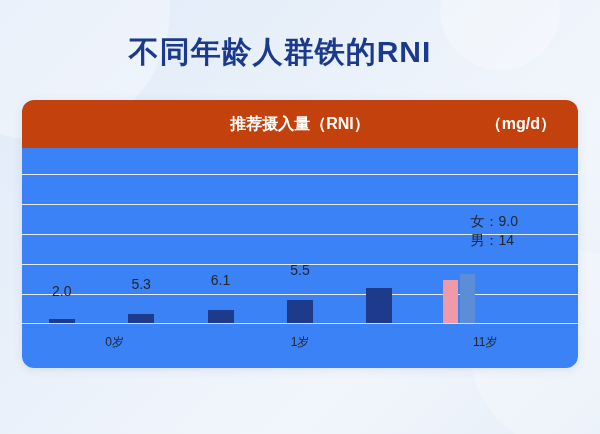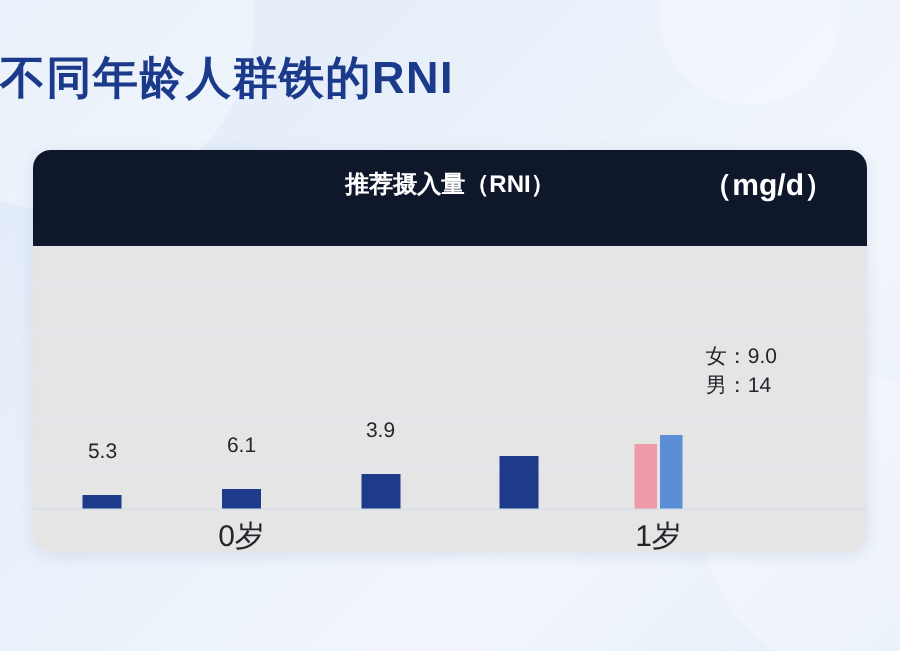--- a/index.html
+++ b/index.html
@@ -22,70 +22,70 @@
   }
   .deco1 { width: 260px; height: 260px; left: -90px; top: -120px; }
   .deco2 { width: 200px; height: 200px; right: -70px; top: 250px; background: rgba(255,255,255,0.25); }
   .deco3 { width: 120px; height: 120px; right: 40px; top: -50px; background: rgba(255,255,255,0.3); }
 
   .page-title {
     position: absolute;
     top: 32px;
     left: 0;
     width: 560px;
-    text-align: left;
+    text-align: center;
     font-size: 30px;
     font-weight: bold;
     color: #1b3a8c;
     letter-spacing: 1px;
   }
 
   .card {
     position: absolute;
     left: 22px;
     top: 100px;
     width: 556px;
     height: 268px;
     background: #ffffff;
     border-radius: 12px;
     box-shadow: 0 2px 10px rgba(30,60,120,0.10);
     overflow: hidden;
   }
 
   .card-header {
-    height: 64px;
-    background: #0f172a;
+    height: 48px;
+    background: #c2410c;
     color: #ffffff;
     position: relative;
   }
   .card-header-title {
     position: absolute;
     left: 0;
     top: 0;
     width: 100%;
     height: 48px;
     line-height: 48px;
     text-align: center;
     font-size: 16px;
     font-weight: bold;
   }
   .card-header-unit {
     position: absolute;
     right: 22px;
     top: 0;
     height: 48px;
     line-height: 48px;
-    font-size: 20px;
+    font-size: 16px;
     font-weight: bold;
   }
 
   .plot {
     position: relative;
     height: 220px;
-    background: #e5e5e5;
+    background: #3b82f6;
   }
   .gridlines {
     position: absolute;
     left: 0; right: 0; top: 0; bottom: 0;
   }
   .gridline {
     position: absolute;
     left: 0;
     width: 100%;
     height: 1px;
@@ -154,21 +154,21 @@
     position: absolute;
     left: 0;
     right: 0;
     bottom: 14px;
     height: 24px;
     display: flex;
   }
   .x-label {
     flex: 1 1 0;
     text-align: center;
-    font-size: 20px;
+    font-size: 12px;
     color: #22262b;
     line-height: 24px;
   }
 </style>
 </head>
 <body>
 
 <div class="bg-deco deco1"></div>
 <div class="bg-deco deco2"></div>
 <div class="bg-deco deco3"></div>
@@ -192,37 +192,43 @@
       <div class="gridline" style="top:146px"></div>
     </div>
 
     <div class="dual-label">
       <div>女：9.0</div>
       <div>男：14</div>
     </div>
 
     <div class="bars">
 
+      <div class="bar-slot">
+        <div class="bar-value" style="bottom:25px">2.0</div>
+        <div class="bar-group">
+          <div class="bar" style="height:5px"></div>
+        </div>
+      </div>
 
       <div class="bar-slot">
         <div class="bar-value" style="bottom:32px">5.3</div>
         <div class="bar-group">
           <div class="bar" style="height:10px"></div>
         </div>
       </div>
 
       <div class="bar-slot">
         <div class="bar-value" style="bottom:36px">6.1</div>
         <div class="bar-group">
           <div class="bar" style="height:14px"></div>
         </div>
       </div>
 
       <div class="bar-slot">
-        <div class="bar-value" style="bottom:46px">3.9</div>
+        <div class="bar-value" style="bottom:46px">5.5</div>
         <div class="bar-group">
           <div class="bar" style="height:24px"></div>
         </div>
       </div>
 
       <div class="bar-slot">
         <div class="bar-group">
           <div class="bar" style="height:36px"></div>
         </div>
       </div>
@@ -236,16 +242,17 @@
 
       <div class="bar-slot"></div>
 
     </div>
 
     <div class="axis-line"></div>
 
     <div class="x-labels">
       <div class="x-label">0岁</div>
       <div class="x-label">1岁</div>
+      <div class="x-label">11岁</div>
     </div>
 
   </div>
 </div>
 
 </body></html>

